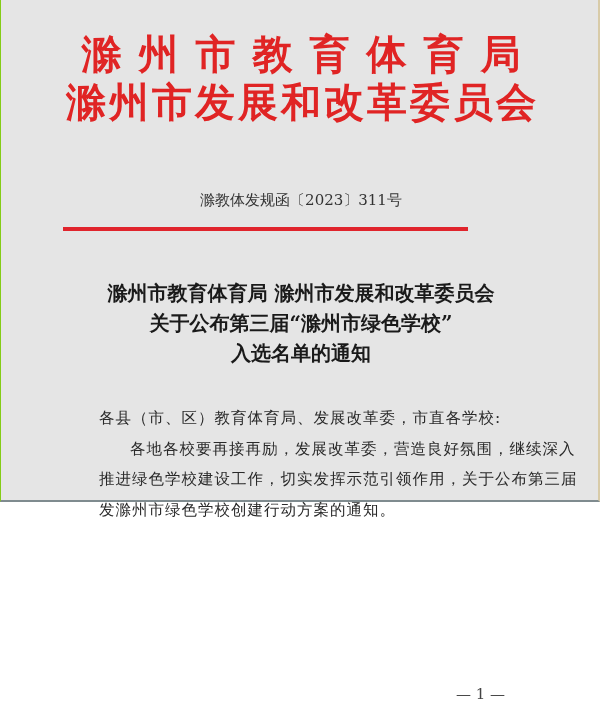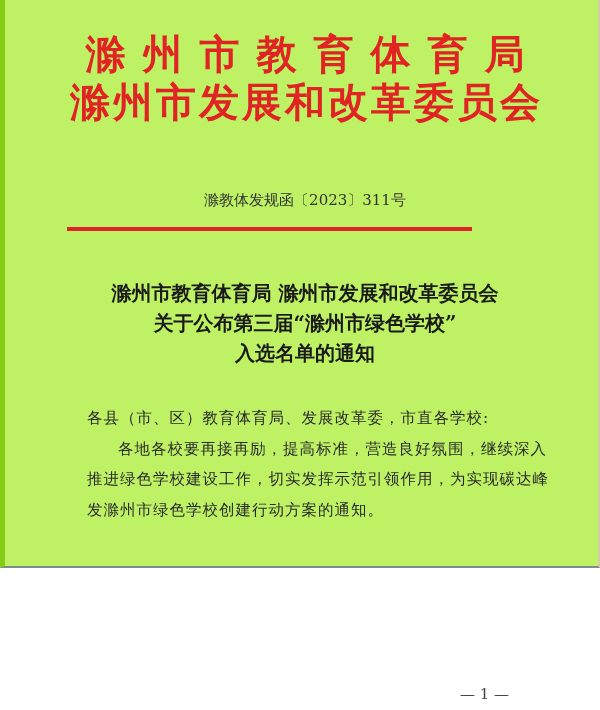--- a/index.html
+++ b/index.html
@@ -6,24 +6,24 @@
       margin: 0;
       padding: 0;
       width: 600px;
       height: 710px;
       overflow: hidden;
       background: #ffffff;
     }
     .page {
       position: relative;
       width: 600px;
-      height: 568px;
-      background: #bef264;
+      height: 502px;
+      background: #e5e5e5;
       box-sizing: border-box;
-      border-left: 5px solid #84cc16;
+      border-left: 1px solid #84cc16;
       border-right: 2px solid #d8cba8;
       border-bottom: 2px solid #7f8b8f;
       font-family: "DejaVu Serif", "Liberation Serif", serif;
       color: #222;
     }
     .header-red {
       position: absolute;
       left: 0;
       width: 600px;
       text-align: center;
@@ -66,21 +66,21 @@
       font-weight: bold;
       font-size: 20px;
       line-height: 30px;
       color: #1a1a1a;
     }
     .title div { white-space: nowrap; }
 
     .body {
       position: absolute;
       top: 403px;
-      left: 82px;
+      left: 98px;
       width: 440px;
       font-family: "DejaVu Serif", "Liberation Serif", serif;
       font-size: 15.5px;
       line-height: 30.5px;
       color: #2a2a2a;
       letter-spacing: 1px;
     }
     .body p { margin: 0; white-space: nowrap; }
     .body .indent { padding-left: 31px; }
 
@@ -108,20 +108,20 @@
   <div class="red-rule"></div>
 
   <div class="title">
     <div>滁州市教育体育局 滁州市发展和改革委员会</div>
     <div>关于公布第三届“滁州市绿色学校”</div>
     <div>入选名单的通知</div>
   </div>
 
   <div class="body">
     <p>各县（市、区）教育体育局、发展改革委，市直各学校:</p>
-    <p class="indent">各地各校要再接再励，提高标准，营造良好氛围，继续深入</p>
-    <p>推进绿色学校建设工作，切实发挥示范引领作用，为实现碳达峰</p>
+    <p class="indent">各地各校要再接再励，发展改革委，营造良好氛围，继续深入</p>
+    <p>推进绿色学校建设工作，切实发挥示范引领作用，关于公布第三届</p>
     <p>发滁州市绿色学校创建行动方案的通知。</p>
   </div>
 
   <div class="page-number">— 1 —</div>
 
 </div>
 
 </body></html>

